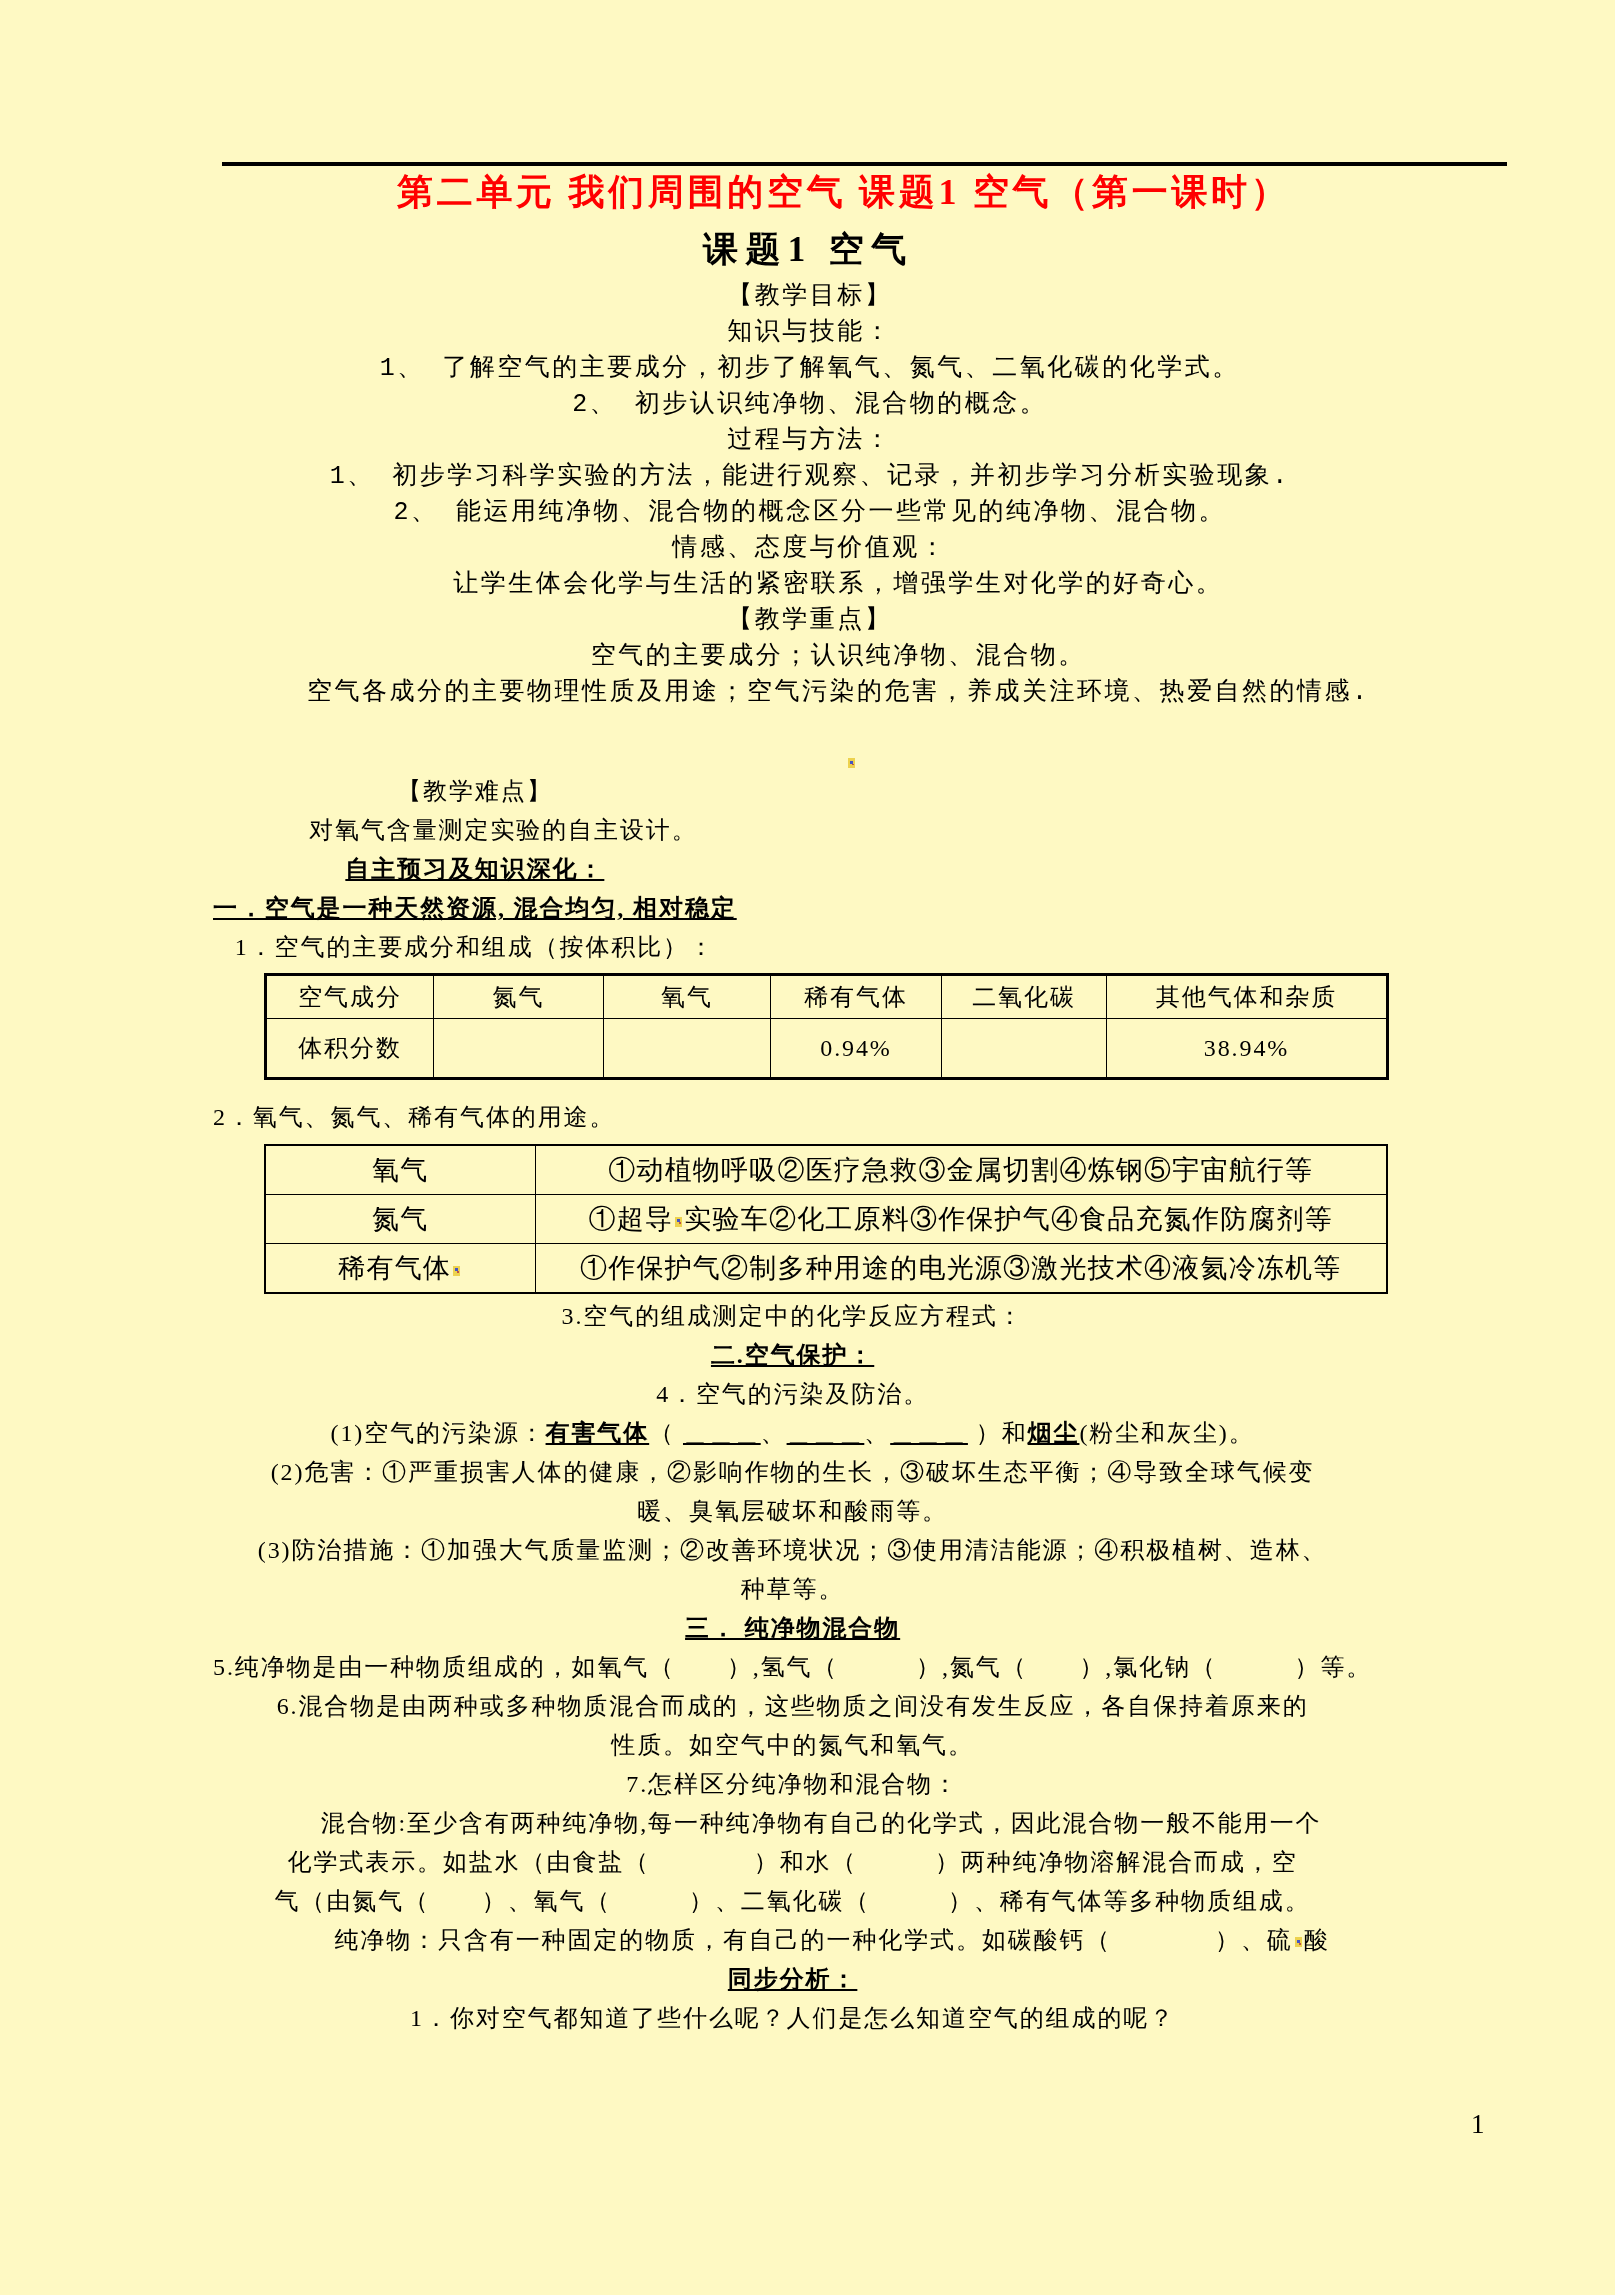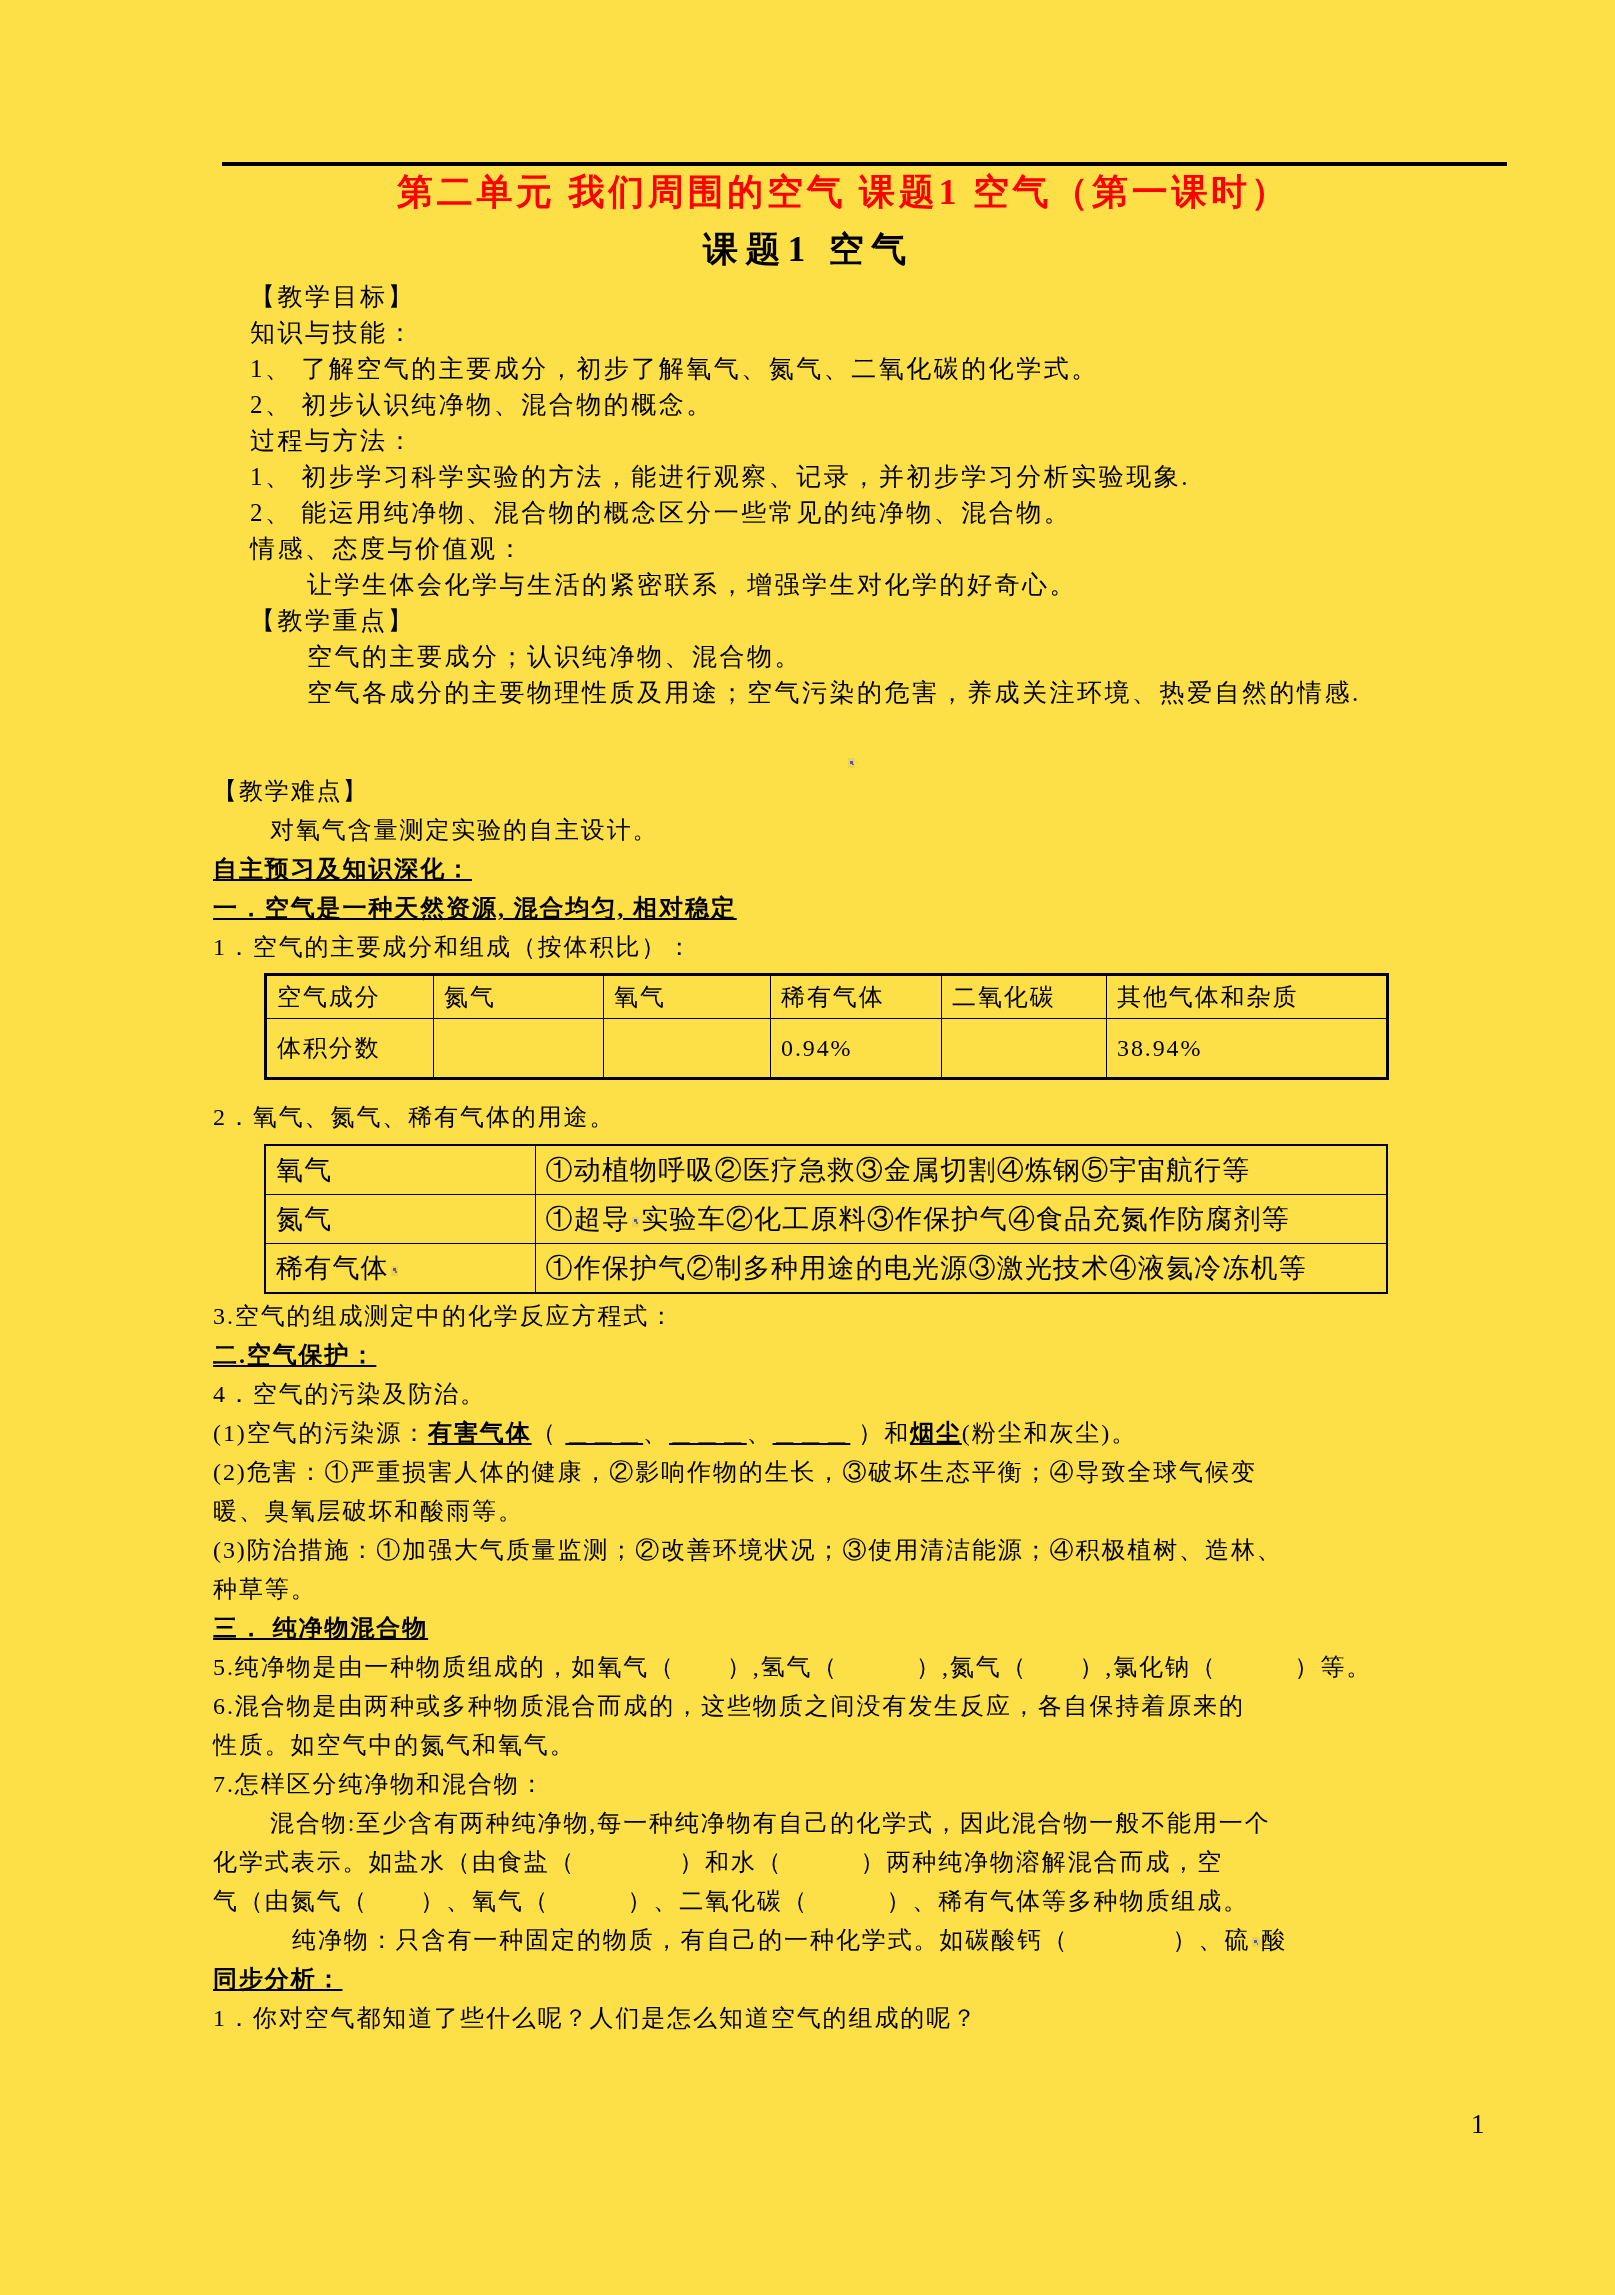--- a/index.html
+++ b/index.html
@@ -1,28 +1,28 @@
 <!DOCTYPE html>
 <html style="font-size:10px"><head>
 <meta charset="utf-8">
 <style>
   html,body{margin:0;padding:0;background:#ffffff;overflow-x:hidden;}
   body{width:1616px;height:2295px;position:relative;color:#000;
        font-family:"Liberation Serif","DejaVu Serif",serif;}
-  .page{position:absolute;left:0;top:0;width:1616px;height:2295px;background:#fde047;}
+  .page{position:absolute;left:0;top:0;width:1616px;height:2295px;background:#fef9c3;text-align:center;}
 
   .top-rule{position:absolute;left:222px;top:162px;width:1285px;height:3.7px;background:#000;}
 
   .red-title{position:absolute;left:397px;top:168px;font-size:36px;font-weight:bold;
              color:#ff0000;letter-spacing:3.7px;white-space:nowrap;}
   .sub-title{position:absolute;left:703px;top:226px;font-size:35px;font-weight:bold;
              letter-spacing:7.4px;white-space:nowrap;}
 
   .objectives{position:absolute;left:250px;top:279px;font-size:25px;letter-spacing:2.5px;}
-  .objectives .line{height:36px;line-height:36px;white-space:nowrap;}
+  .objectives .line{height:36px;line-height:36px;white-space:nowrap;font-family:Liberation Mono, monospace;}
 
   .bodytext .line{height:39px;line-height:39px;font-size:24px;letter-spacing:1.9px;white-space:nowrap;}
   .body-a{position:absolute;left:213px;top:772px;}
   .body-b{position:absolute;left:213px;top:1098px;}
   .body-c{position:absolute;left:213px;top:1297px;}
 
   .line.b, .b{font-weight:bold;text-decoration:underline;}
   .ind1{padding-left:22px;}
   .ind2{padding-left:57px;}
   .ind3{padding-left:79px;}

